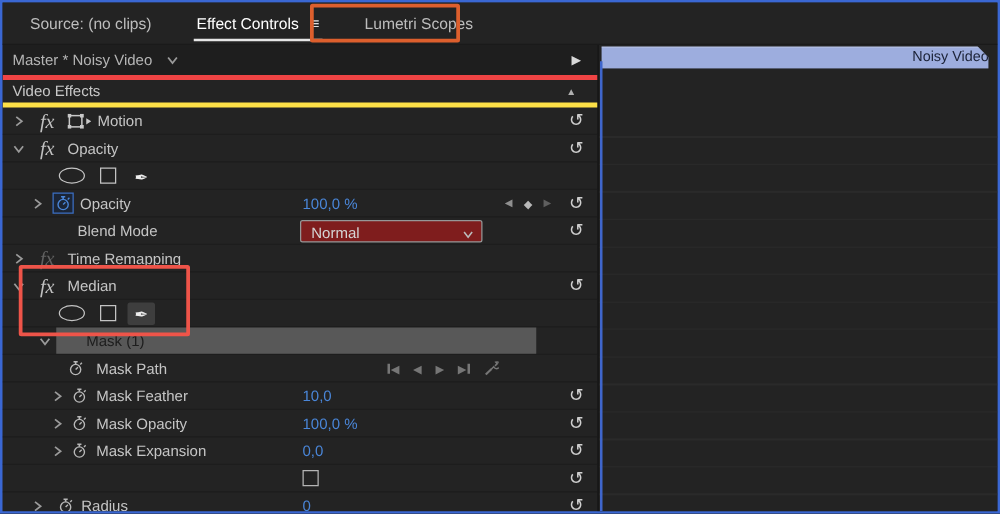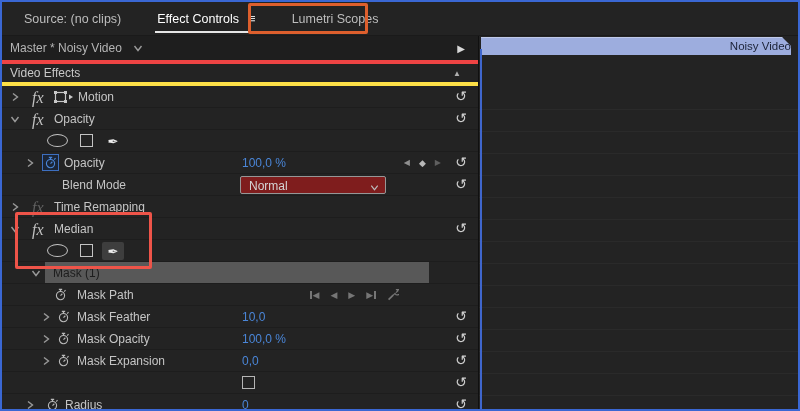--- a/index.html
+++ b/index.html
@@ -62,21 +62,21 @@
   .tool { position:absolute; top:4px; }
   .ellipse { left:45px; width:21px; height:13px; border:1.5px solid #c4c4c4;
              border-radius:50%; }
   .rectt  { left:78px; width:13px; height:13px; border:1.5px solid #c4c4c4; }
   .pen { left:100px; width:22px; height:18px; top:2px; color:#ededed; font-size:13px;
          display:flex; align-items:center; justify-content:center; }
   .pen.selected { background:#3e3e3e; border-radius:2px; }
 
   .mask-sel { position:absolute; left:43px; top:0; width:384px; height:21px;
               background:#585858; display:flex; align-items:center; }
-  .mask-sel .mlabel { color:#1d1d1d; font-size:12px; padding-left:8px; }
+  .mask-sel .mlabel { color:#1d1d1d; font-size:12px; padding-left:24px; }
 
   .knav { position:absolute; right:37px; top:0; height:21px; display:flex;
           align-items:center; gap:9px; font-size:8px; }
   .k-prev { color:#8f8f8f; } .k-diamond { color:#b8b8b8; font-size:9px; }
   .k-next { color:#5f5f5f; }
 
   .pathnav { position:absolute; left:308px; top:0; height:21px; display:flex;
              align-items:center; gap:11px; color:#767676; font-size:9px; }
   .pathnav .grp { display:flex; align-items:center; gap:1px; }
   .pbar { width:1.5px; height:8px; background:#767676; display:inline-block; }

